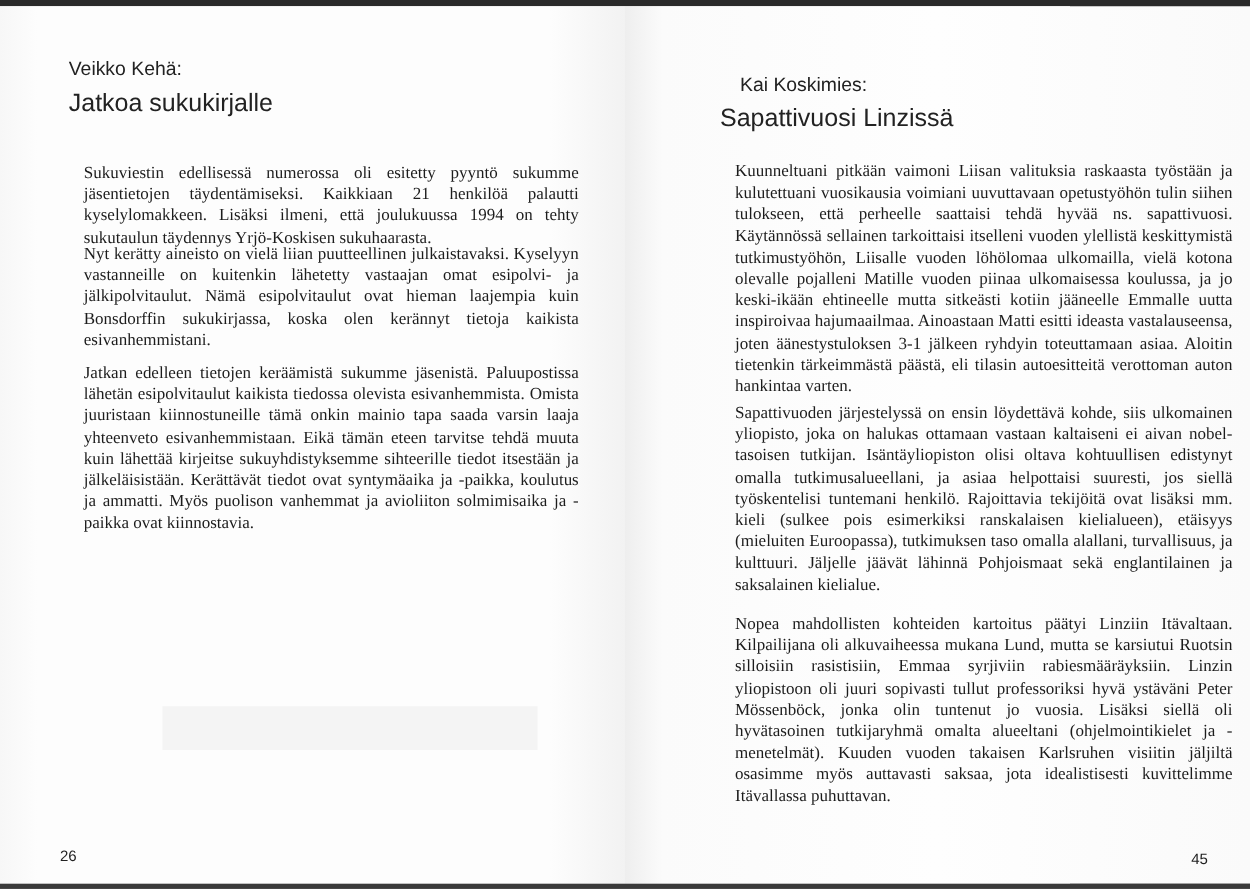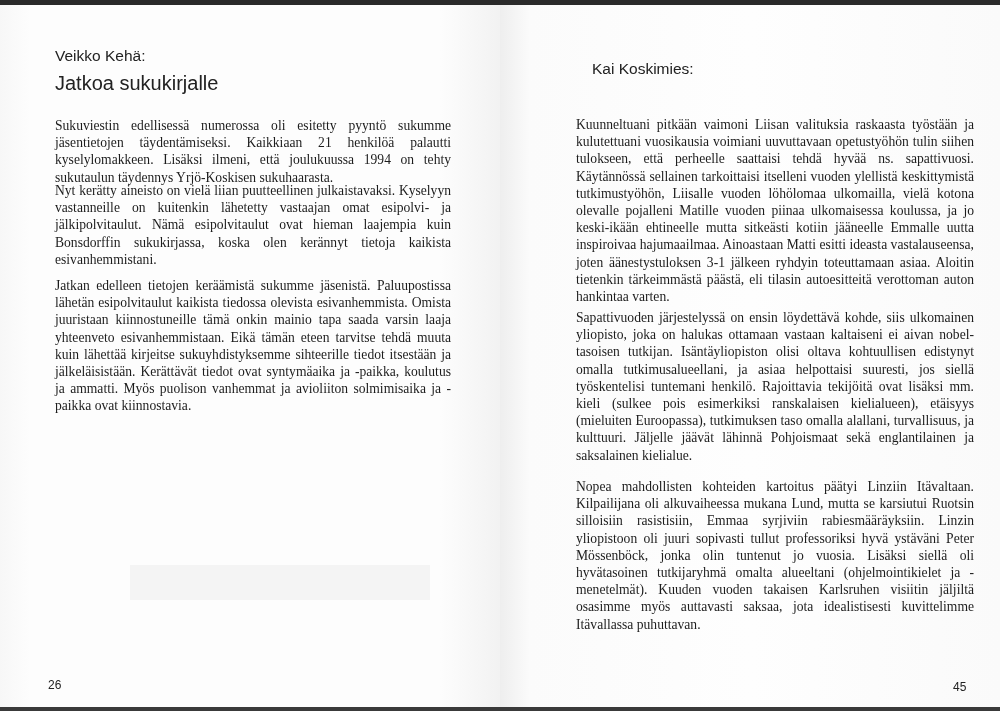--- a/index.html
+++ b/index.html
@@ -29,21 +29,21 @@
     }
     .author {
       position: absolute; font-family: "Liberation Sans", sans-serif;
       font-size: 15.5px; color: #222;
     }
     .title {
       position: absolute; font-family: "Liberation Sans", sans-serif;
       font-size: 20px; color: #222;
     }
     .para {
-      position: absolute; margin: 0;
+      position: absolute; margin: 12px;
       font-size: 13.6px; line-height: 17.2px;
       text-align: justify; color: #1c1c1c;
       hyphens: manual;
       font-family: Liberation Serif, serif;
     }
     .pagenum {
       position: absolute; font-family: "Liberation Sans", sans-serif;
       font-weight: normal; font-size: 12px; color: #222;
     }
     .bottom-edge {
@@ -63,20 +63,21 @@
 
     <p class="para" style="left:55px;top:112px;width:396px;">Sukuviestin edellisessä numerossa oli esitetty pyyntö sukumme jäsentietojen täydentämiseksi. Kaikkiaan 21 henkilöä palautti kyselylomakkeen. Lisäksi ilmeni, että joulukuussa 1994 on tehty sukutaulun täydennys Yrjö-Koskisen sukuhaarasta.</p>
     <p class="para" style="left:55px;top:177px;width:396px;">Nyt kerätty aineisto on vielä liian puutteellinen julkaistavaksi. Kyselyyn vastanneille on kuitenkin lähetetty vastaajan omat esipolvi- ja jälkipolvitaulut. Nämä esipolvitaulut ovat hieman laajempia kuin Bonsdorffin sukukirjassa, koska olen kerännyt tietoja kaikista esivanhemmistani.</p>
     <p class="para" style="left:55px;top:272px;width:396px;">Jatkan edelleen tietojen keräämistä sukumme jäsenistä. Paluupostissa lähetän esipolvitaulut kaikista tiedossa olevista esivanhemmista. Omista juuristaan kiinnostuneille tämä onkin mainio tapa saada varsin laaja yhteenveto esivanhemmistaan. Eikä tämän eteen tarvitse tehdä muuta kuin lähettää kirjeitse sukuyhdistyksemme sihteerille tiedot itsestään ja jälkeläisistään. Kerättävät tiedot ovat syntymäaika ja -paikka, koulutus ja ammatti. Myös puolison vanhemmat ja avioliiton solmimisaika ja -paikka ovat kiinnostavia.</p>
 
     <div class="pagenum" style="left:48px;top:673px;">26</div>
   </div>
 
   <div class="page right">
     <div class="author" style="left:92px;top:55px;">Kai Koskimies:</div>
+    <div class="title" style="left:76px;top:79px;">Sapattivuosi Linzissä</div>
 
     <p class="para" style="left:76px;top:111px;width:398px;">Kuunneltuani pitkään vaimoni Liisan valituksia raskaasta työstään ja kulutettuani vuosikausia voimiani uuvuttavaan ope­tustyöhön tulin siihen tulokseen, että perheelle saattaisi tehdä hyvää ns. sapattivuosi. Käytännössä sellainen tarkoittaisi itsel­leni vuoden ylellistä keskittymistä tutkimustyöhön, Liisalle vuoden löhölomaa ulkomailla, vielä kotona olevalle pojalleni Matille vuoden piinaa ulkomaisessa koulussa, ja jo keski-ikään ehtineelle mutta sitkeästi kotiin jääneelle Emmalle uutta inspi­roivaa hajumaailmaa. Ainoastaan Matti esitti ideasta vasta­lauseensa, joten äänestystuloksen 3-1 jälkeen ryhdyin toteut­tamaan asiaa. Aloitin tietenkin tärkeimmästä päästä, eli tilasin autoesitteitä verottoman auton hankintaa varten.</p>
     <p class="para" style="left:76px;top:304px;width:398px;">Sapattivuoden järjestelyssä on ensin löydettävä kohde, siis ulko­mainen yliopisto, joka on halukas ottamaan vastaan kaltaiseni ei aivan nobel-tasoisen tutkijan. Isäntäyliopiston olisi oltava kohtuullisen edistynyt omalla tutkimusalueellani, ja asiaa hel­pottaisi suuresti, jos siellä työskentelisi tuntemani henkilö. Rajoittavia tekijöitä ovat lisäksi mm. kieli (sulkee pois esimerkiksi ranskalaisen kielialueen), etäisyys (mieluiten Euroopassa), tutkimuksen taso omalla alallani, turvallisuus, ja kulttuuri. Jäljelle jäävät lähinnä Pohjoismaat sekä englantilainen ja saksalainen kielialue.</p>
     <p class="para" style="left:76px;top:473px;width:398px;">Nopea mahdollisten kohteiden kartoitus päätyi Linziin Itäval­taan. Kilpailijana oli alkuvaiheessa mukana Lund, mutta se kar­siutui Ruotsin silloisiin rasistisiin, Emmaa syrjiviin rabies­määräyksiin. Linzin yliopistoon oli juuri sopivasti tullut profes­soriksi hyvä ystäväni Peter Mössenböck, jonka olin tuntenut jo vuosia. Lisäksi siellä oli hyvätasoinen tutkijaryhmä omalta alueeltani (ohjelmointikielet ja -menetelmät). Kuuden vuoden takaisen Karlsruhen visiitin jäljiltä osasimme myös auttavasti saksaa, jota idealistisesti kuvittelimme Itävallassa puhuttavan.</p>
 
     <div class="pagenum" style="left:453px;top:675px;">45</div>
   </div>
 </div>
 
 <div class="bottom-edge"></div>

